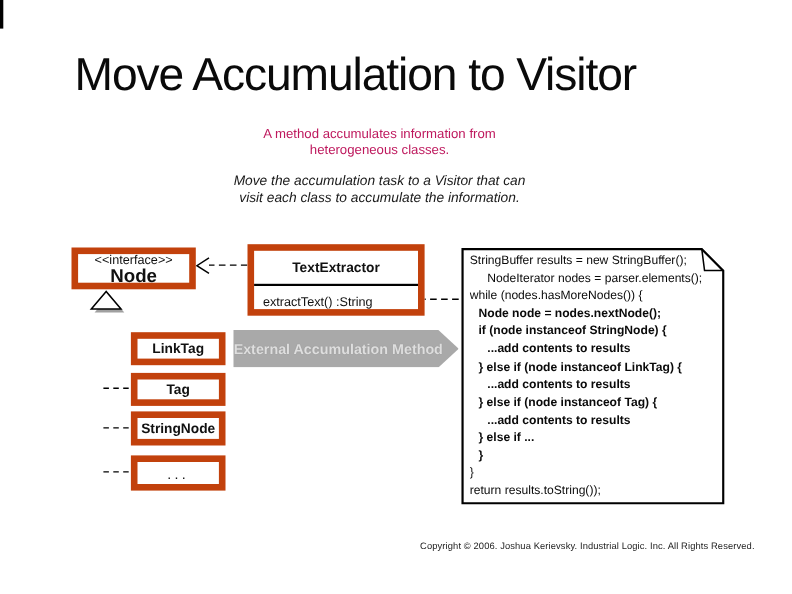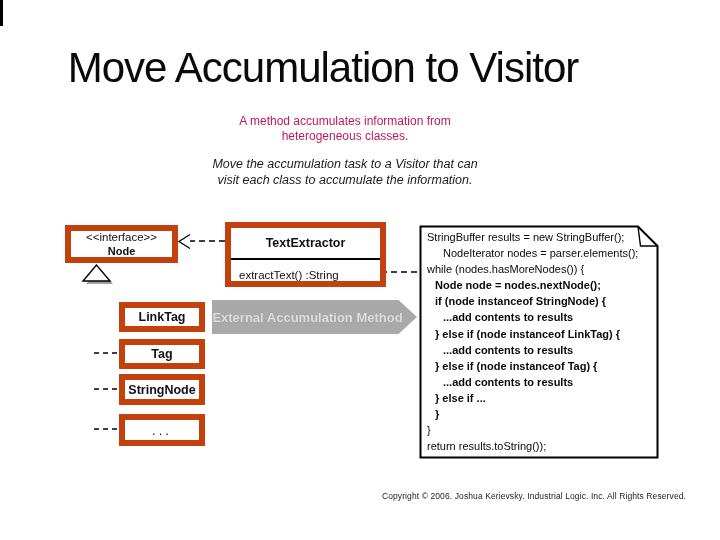--- a/index.html
+++ b/index.html
@@ -20,21 +20,21 @@
     position:absolute;top:157px;left:0;width:690px;text-align:center;
     font-size:12.5px;line-height:15.5px;font-style:italic;color:#1a1a1a;
   }
   .connectors{position:absolute;left:0;top:0;width:720px;height:540px;pointer-events:none;}
   .umlbox{
     position:absolute;background:#fff;border:6px solid #c2410c;box-sizing:border-box;
     display:flex;align-items:center;justify-content:center;text-align:center;
   }
   .iface-box{left:65px;top:225px;width:113px;height:38px;flex-direction:column;line-height:14px;}
   .iface-stereotype{font-size:11.5px;}
-  .iface-name{font-size:11px;font-weight:bold;}
+  .iface-name{font-size:17px;font-weight:bold;}
   .extractor-box{left:225px;top:222px;width:161px;height:65px;display:block;}
   .extractor-title{
     height:32px;border-bottom:2px solid #000;display:flex;align-items:center;justify-content:center;
     font-size:12.5px;font-weight:bold;box-sizing:border-box;
   }
   .extractor-method{
     height:29px;display:flex;align-items:center;font-size:11.5px;padding-left:8px;
   }
   .cls-box{left:119px;width:86px;font-size:12.5px;font-weight:bold;}
   .cls-0{top:302px;height:30px;}

